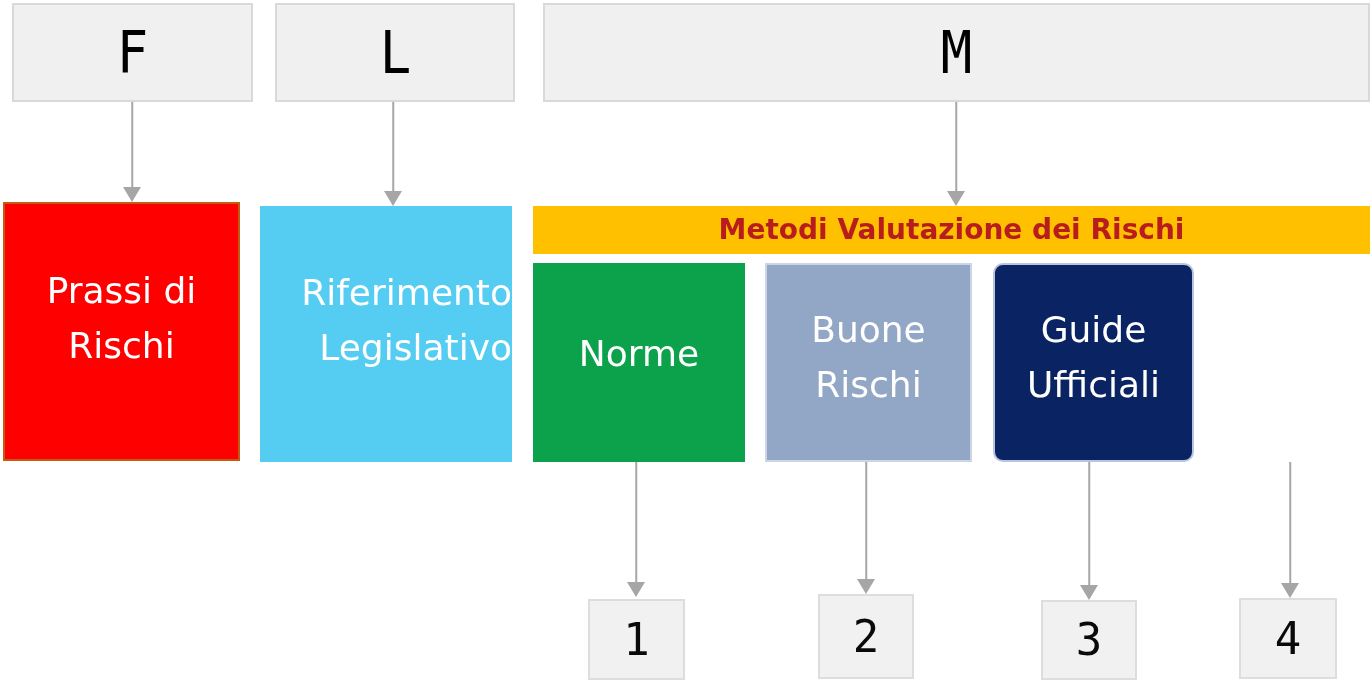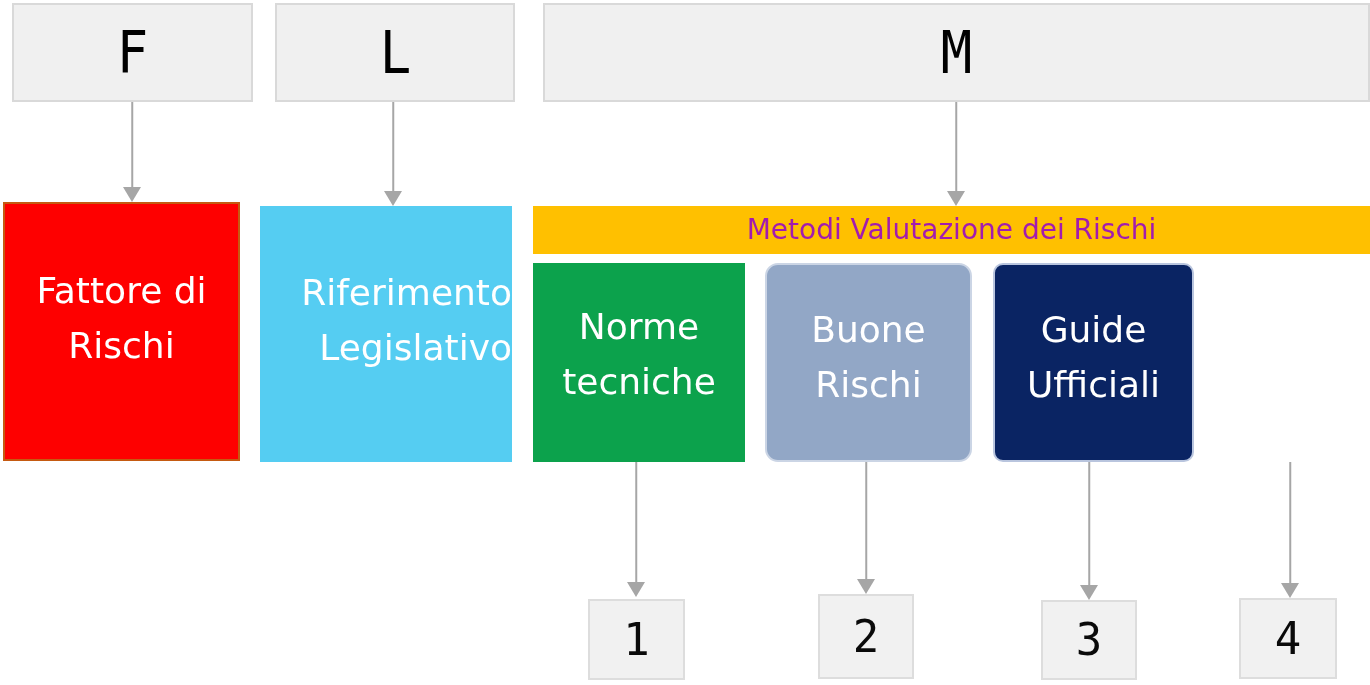--- a/index.html
+++ b/index.html
@@ -26,21 +26,21 @@
   .num{
     font-family:"DejaVu Sans Mono",monospace;
     font-size:44px;line-height:1;color:#0a0a0a;
   }
   
   .cbox{border:none;}
   .duolabel{
     font-size:36px;line-height:1.52;color:#fff;
     width:100%;
   }
-  .bartitle{font-size:28px;line-height:1;color:#a21caf;}
+  .bartitle{font-size:28px;line-height:1;color:#b91c1c;font-weight:bold;}
 
   
   #box-f{left:12px;top:3px;width:241px;height:99px;}
   #box-l{left:275px;top:3px;width:240px;height:99px;}
   #box-m{left:543px;top:3px;width:827px;height:99px;}
 
   
   #box-fattore{left:3px;top:202px;width:237px;height:259px;border:2px solid #C55A11;padding-bottom:26px;}
   #box-riferimento{left:260px;top:206px;width:252px;height:256px;padding-bottom:26px;text-align:right;}
   #bar-metodi{left:533px;top:206px;width:837px;height:48px;}
@@ -101,43 +101,42 @@
     <div class="a-line" style="background-color: rgb(166, 166, 166);"></div>
     <div class="a-head" style="border-top-color: rgb(166, 166, 166);"></div>
   </div>
   <div class="connector" id="arr-m">
     <div class="a-line" style="background-color: rgb(166, 166, 166);"></div>
     <div class="a-head" style="border-top-color: rgb(166, 166, 166);"></div>
   </div>
 
   <div class="box cbox" id="box-fattore" style="background-color: rgb(254, 0, 0); border-color: rgb(197, 90, 17);">
     <div class="duolabel">
-      <span>Fattore di</span><br>
+      <span>Prassi di</span><br>
       <span>Rischi</span>
     </div>
   </div>
 
   <div class="box cbox" id="box-riferimento" style="background-color: rgb(85, 205, 242);">
     <div class="duolabel">
       <span>Riferimento</span><br>
       <span>Legislativo</span>
     </div>
   </div>
 
   <div class="box cbox" id="bar-metodi" style="background-color: rgb(255, 192, 0);">
     <span class="bartitle">Metodi Valutazione dei Rischi</span>
   </div>
 
   <div class="box cbox" id="box-norme" style="background-color: rgb(12, 162, 76);">
     <div class="duolabel">
       <span>Norme</span><br>
-      <span>tecniche</span>
     </div>
   </div>
-  <div class="box cbox" id="box-buone" style="background-color: rgb(146, 167, 198); border-color: rgb(203, 213, 229); border-radius: 13px;">
+  <div class="box cbox" id="box-buone" style="background-color: rgb(146, 167, 198); border-color: rgb(203, 213, 229);">
     <div class="duolabel">
       <span>Buone</span><br>
       <span>Rischi</span>
     </div>
   </div>
   <div class="box cbox" id="box-guide" style="background-color: rgb(10, 36, 99); border-color: rgb(185, 197, 222); border-radius: 10px;">
     <div class="duolabel">
       <span>Guide</span><br>
       <span>Ufficiali</span>
     </div>

